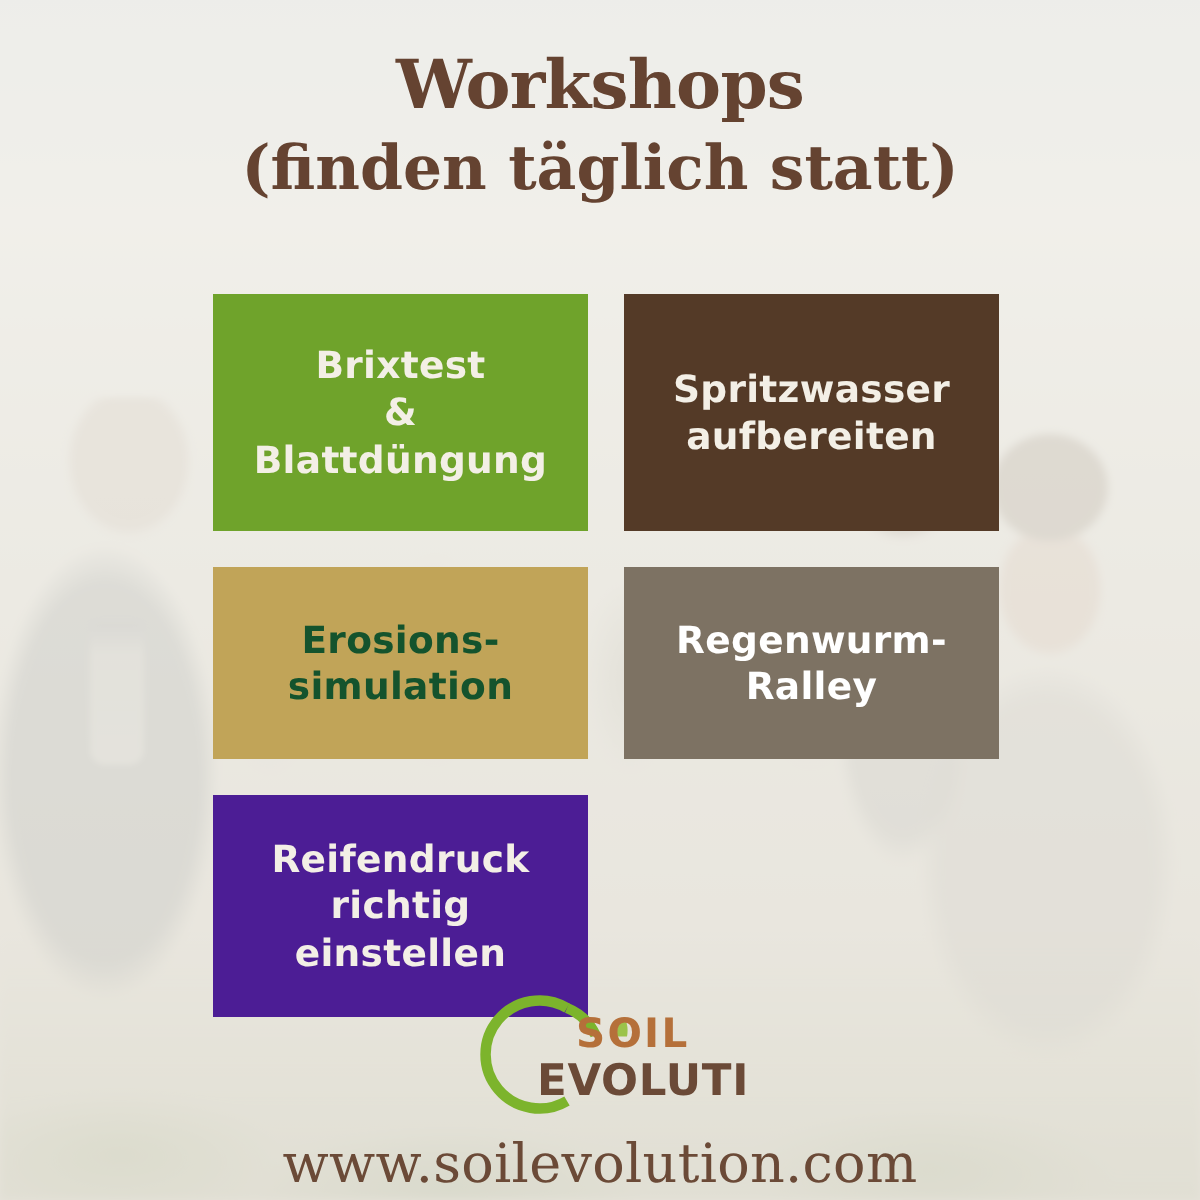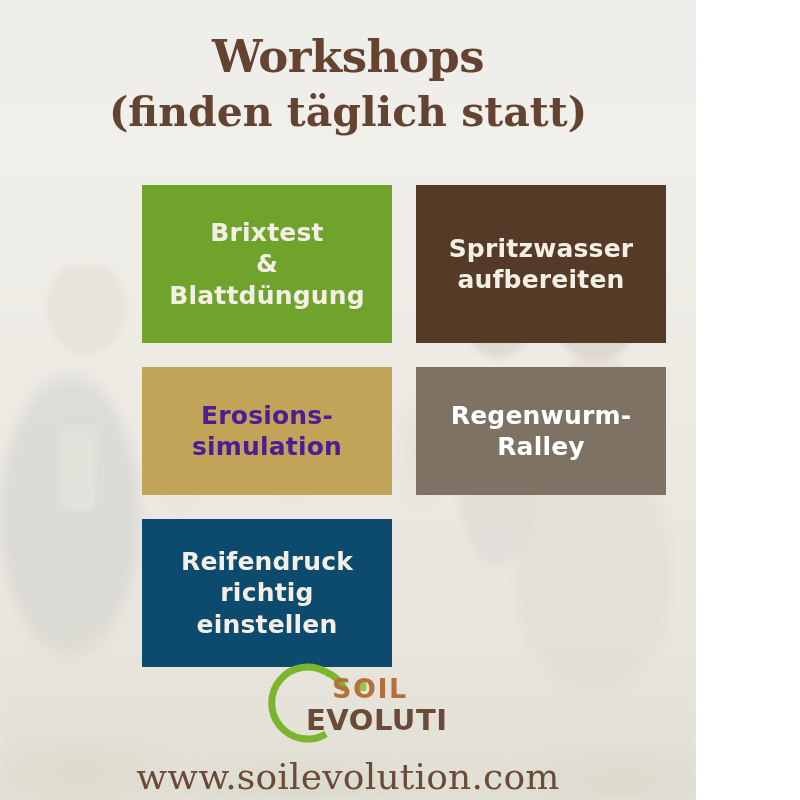--- a/index.html
+++ b/index.html
@@ -2,21 +2,21 @@
 <html><head>
 <meta charset="utf-8">
 <style>
   html, body {
     margin: 0;
     padding: 0;
     background: #ffffff;
   }
   #poster {
     position: relative;
-    width: 696px;
+    width: 800px;
     height: 800px;
     overflow: hidden;
     font-family: "Liberation Sans", sans-serif;
     background: #e9e6e0;
   }
 
   
   .bg-photo {
     position: absolute;
     inset: 0;
@@ -119,21 +119,21 @@
     top: 88px; left: 0; right: 0;
     text-align: center;
     font-family: "DejaVu Serif", "Liberation Serif", serif;
     font-weight: bold;
     font-size: 41px;
     color: #654331;
   }
 
   .grid {
     position: absolute;
-    left: 142px; top: 185px;
+    left: 142px; top: 196px;
     width: 528px;
     display: grid;
     grid-template-columns: 250px 250px;
     grid-template-rows: 158px 128px 148px;
     column-gap: 28px;
     row-gap: 16px;
     gap: 24px;
   }
   .tile {
     display: flex;
@@ -187,23 +187,23 @@
   <div class="bg-wash"></div>
 
   <div class="content">
 
     <div class="title" style="color: rgb(101, 67, 49);">Workshops</div>
     <div class="subtitle" style="color: rgb(101, 67, 49);">(finden täglich statt)</div>
 
     <div class="grid">
       <div class="tile" style="background: rgb(111, 163, 43); color: rgb(243, 239, 230);">Brixtest<br>&amp;<br>Blattdüngung</div>
       <div class="tile" style="background: rgb(84, 58, 39); color: rgb(243, 239, 230);">Spritzwasser<br>aufbereiten</div>
-      <div class="tile" style="background: rgb(193, 164, 88); color: #4c1d95;">Erosions-<br>simulation</div>
+      <div class="tile" style="background: rgb(193, 164, 88); color: #14532d;">Erosions-<br>simulation</div>
       <div class="tile" style="background: rgb(125, 114, 99); color: #ffffff;">Regenwurm-<br>Ralley</div>
-      <div class="tile" style="background: #0c4a6e; color: rgb(243, 239, 230);">Reifendruck<br>richtig einstellen</div>
+      <div class="tile" style="background: #4c1d95; color: rgb(243, 239, 230);">Reifendruck<br>richtig einstellen</div>
     </div>
 
     <div class="logo">
       <svg width="200" height="86" viewBox="0 0 200 86">
 
         <path id="logo-ring" d="M 78 12 A 36 36 0 1 0 78 74" fill="none" stroke="#7CB42C" stroke-width="7" stroke-linecap="butt"></path>
         <path id="logo-ring2" d="M 78 12 A 36 36 0 0 1 97 30" fill="none" stroke="#7CB42C" stroke-width="7" stroke-linecap="butt"></path>
 
         <path id="logo-leaf" d="M 111 31 C 111 24 114 20 116 18 C 118 21 119 26 118 31 Z" fill="#9BC34A"></path>
         <text id="logo-word-top" x="84" y="38" font-family="'DejaVu Sans','Liberation Sans',sans-serif" font-size="27" font-weight="bold" fill="#B5703A" letter-spacing="1.5">SOIL</text>

